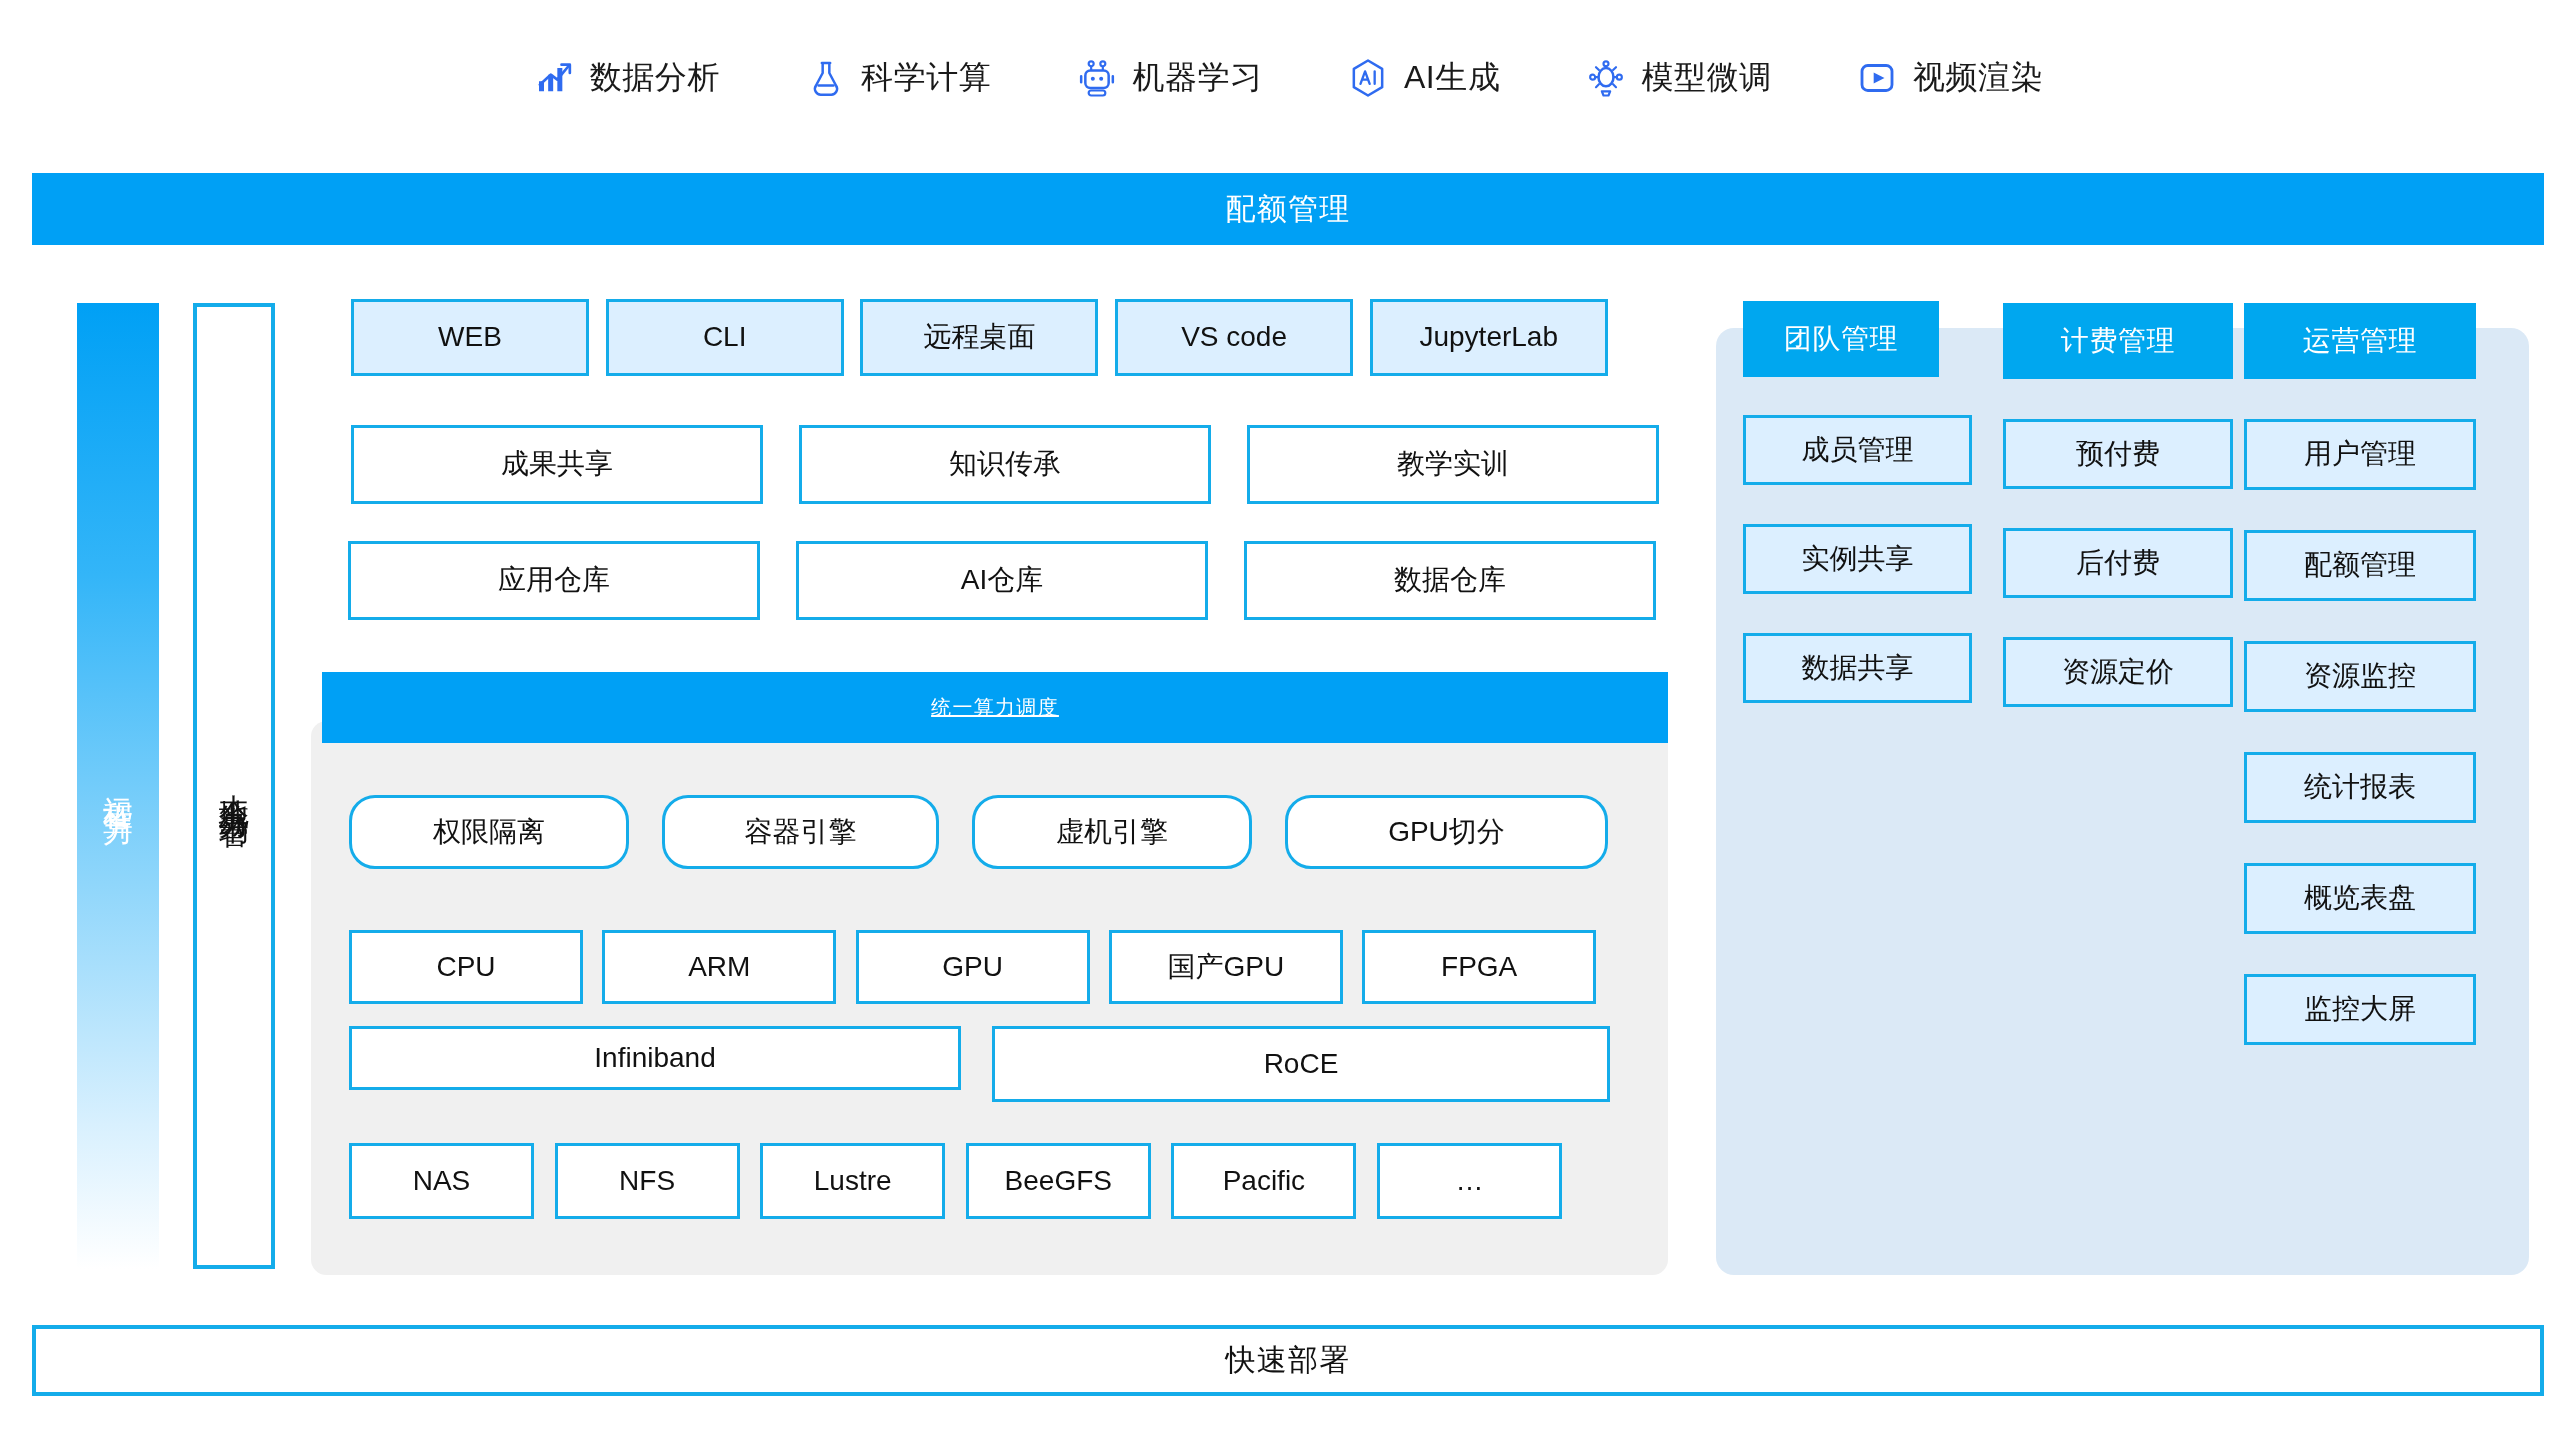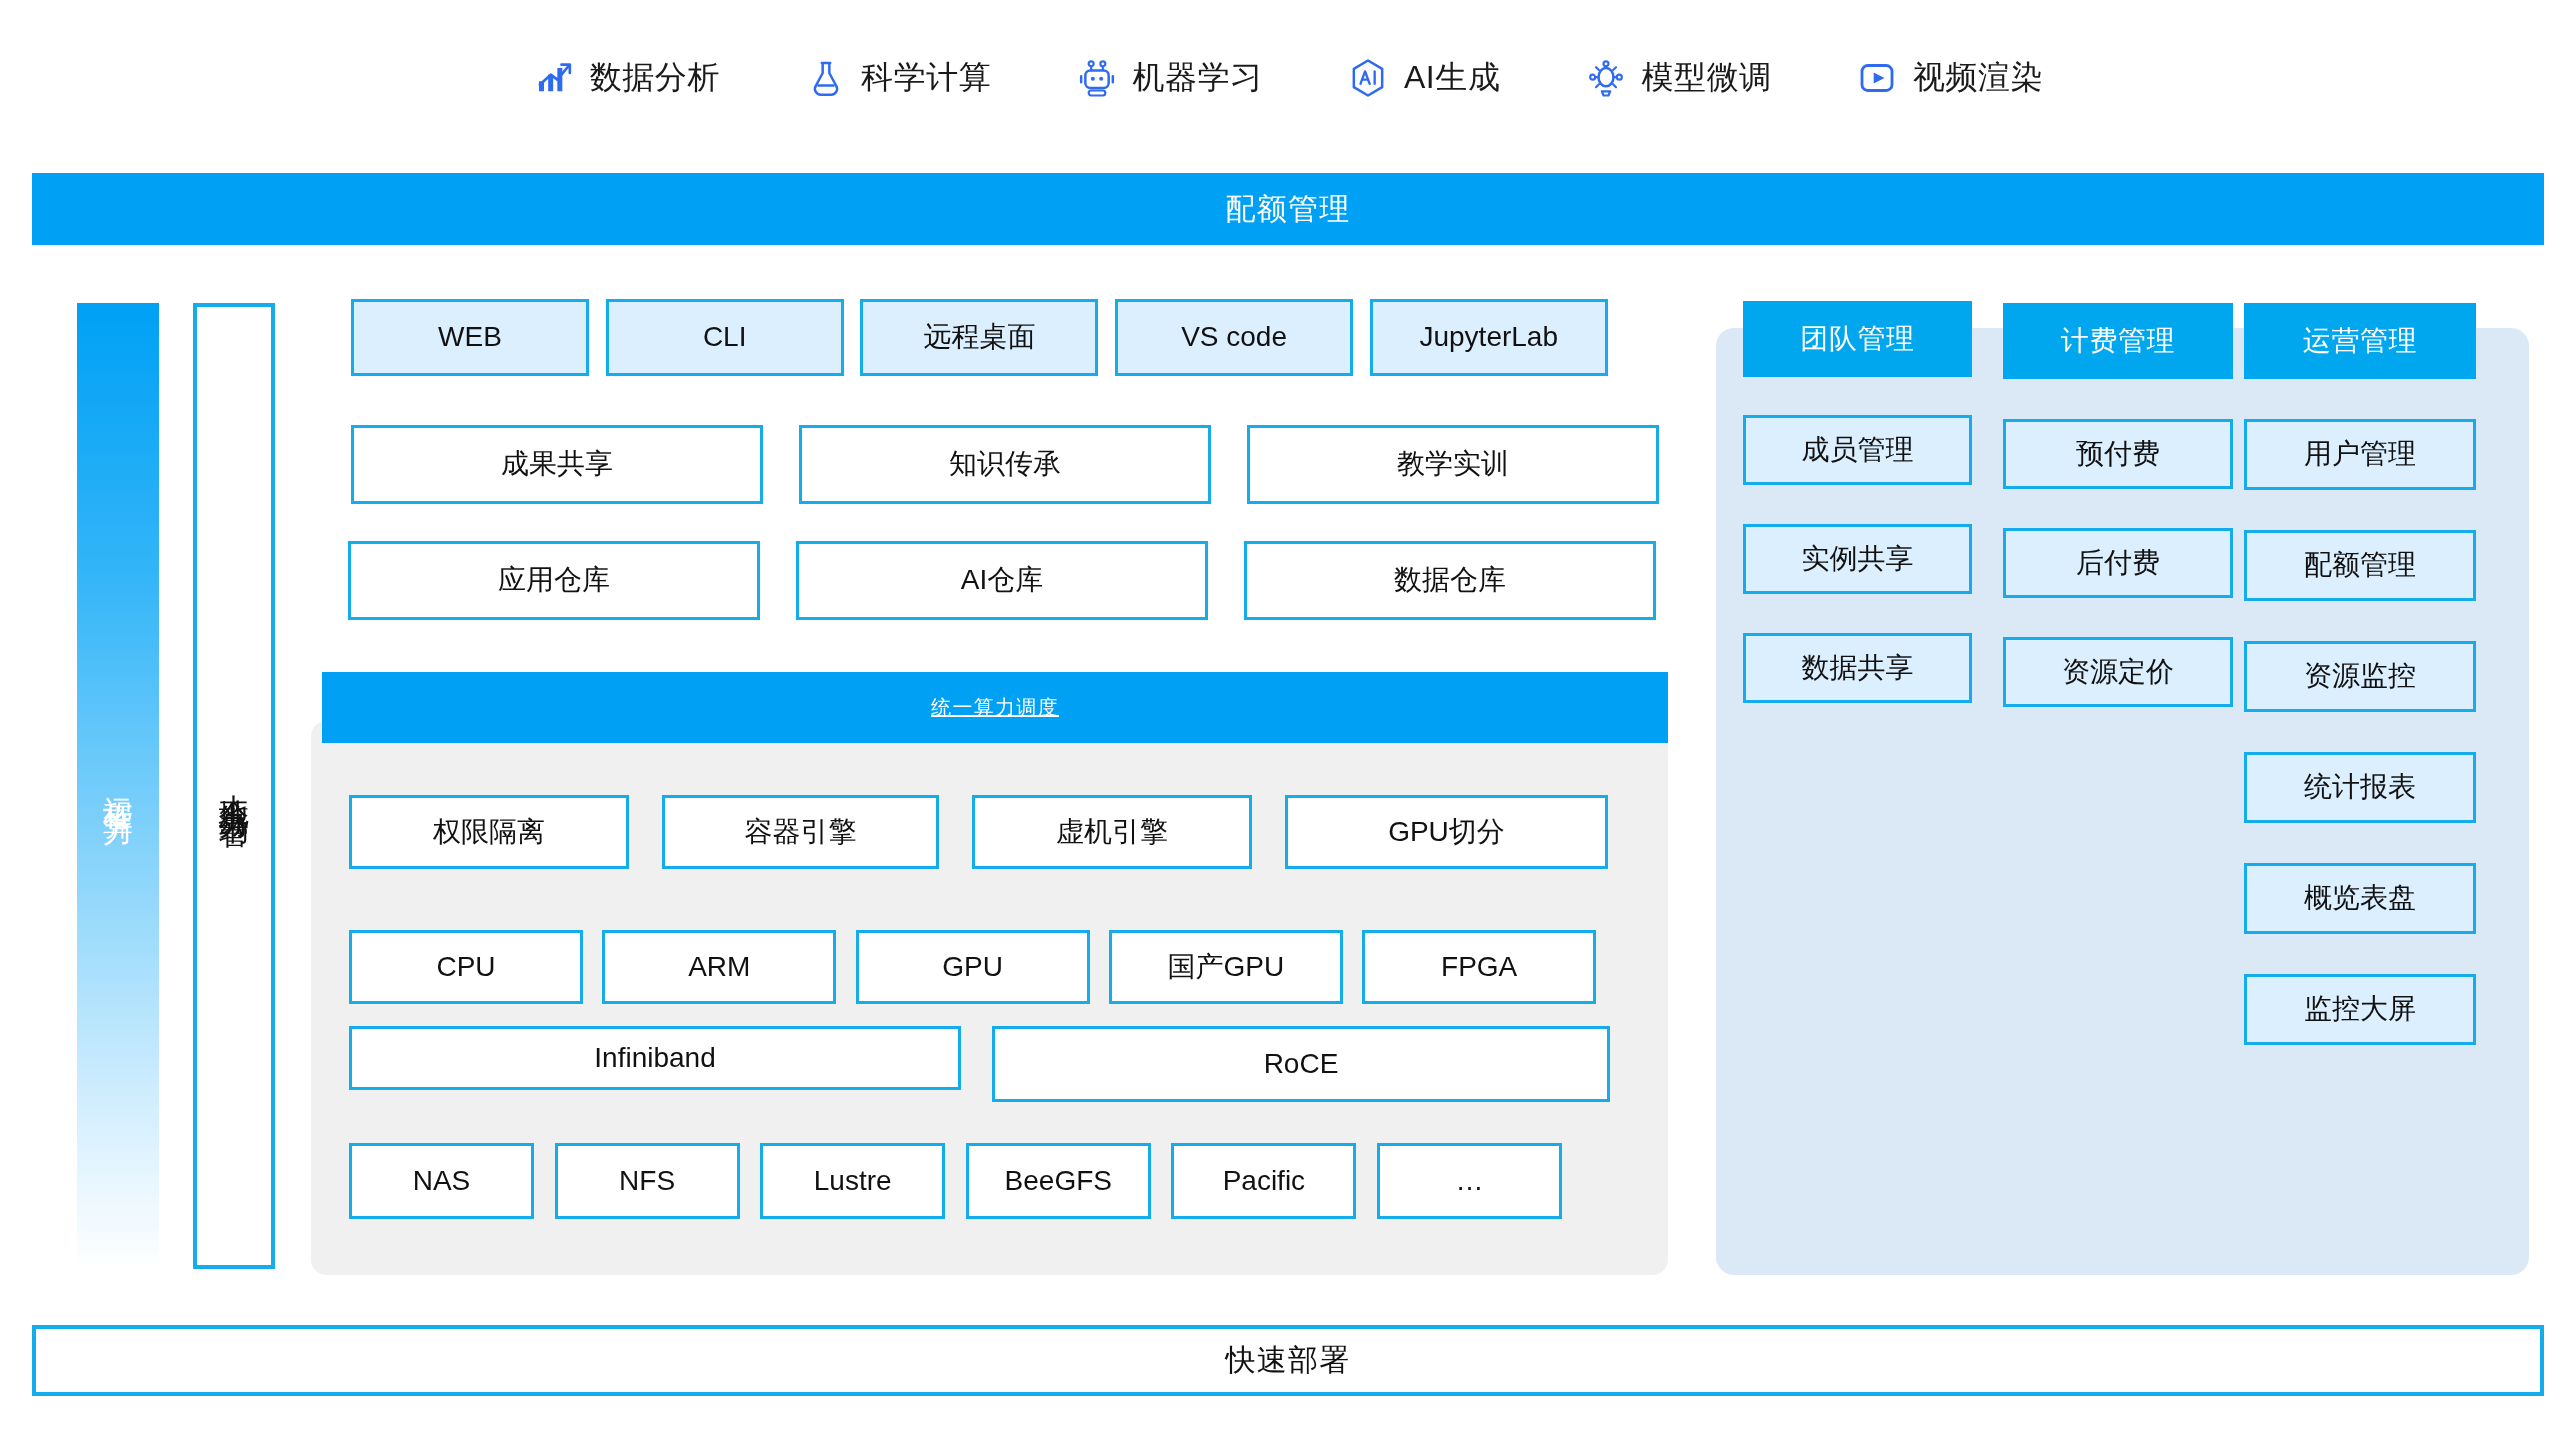--- a/index.html
+++ b/index.html
@@ -127,21 +127,21 @@
   .infra-panel {
     position: absolute;
     left: 311px; top: 721px;
     width: 1357px; height: 554px;
     background: #f0f0f0;
     border-radius: 15.5px;
     z-index: 1;
   }
   .infra-row { position: absolute; display: flex; z-index: 2; }
   .infra-row.sec   { left: 349px; top: 795px; gap: 33px; }
-  .infra-row.sec .box { height: 74px; }
+  .infra-row.sec .box { height: 74px; border-radius: 26px; }
   .infra-row.hw    { left: 349px; top: 910px; gap: 19.3px; }
   .infra-row.hw .box { width: 234px; height: 74px; margin-top: 20px; }
   .infra-row.net   { left: 349px; top: 1026px; gap: 31px; }
   .infra-row.stor  { left: 349px; top: 1143px; gap: 20.6px; }
   .infra-row.stor .box { width: 185px; height: 76px; }
 
   .w-sec-0 { width: 280px; }
   .w-sec-1 { width: 277px; }
   .w-sec-2 { width: 280px; }
   .w-sec-3 { width: 323px; }
@@ -160,21 +160,21 @@
   .mgmt-head {
     position: absolute;
     z-index: 3;
     height: 76px;
     background: #00a7ef;
     color: #ffffff;
     font-size: 28px;
     display: flex; align-items: center; justify-content: center;
     letter-spacing: 0.6px;
   }
-  .mgmt-head.c0 { left: 1743px; top: 301px; width: 229px; }
+  .mgmt-head.c0 { left: 1743px; top: 301px; width: 196px; }
   .mgmt-head.c1 { left: 2003px; top: 303px; width: 230px; }
   .mgmt-head.c2 { left: 2244px; top: 303px; width: 232px; }
 
   .mgmt-col { position: absolute; z-index: 2; display: flex; flex-direction: column; }
   .mgmt-col.c0 { left: 1743px; top: 415px; gap: 39px; }
   .mgmt-col.c0 .box { width: 229px; height: 70px; background: #dcefff; }
   .mgmt-col.c1 { left: 2003px; top: 419px; gap: 39px; }
   .mgmt-col.c1 .box { width: 230px; height: 70px; background: #dcefff; }
   .mgmt-col.c2 { left: 2244px; top: 419px; gap: 40px; }
   .mgmt-col.c2 .box { width: 232px; height: 71px; background: #dcefff; }

